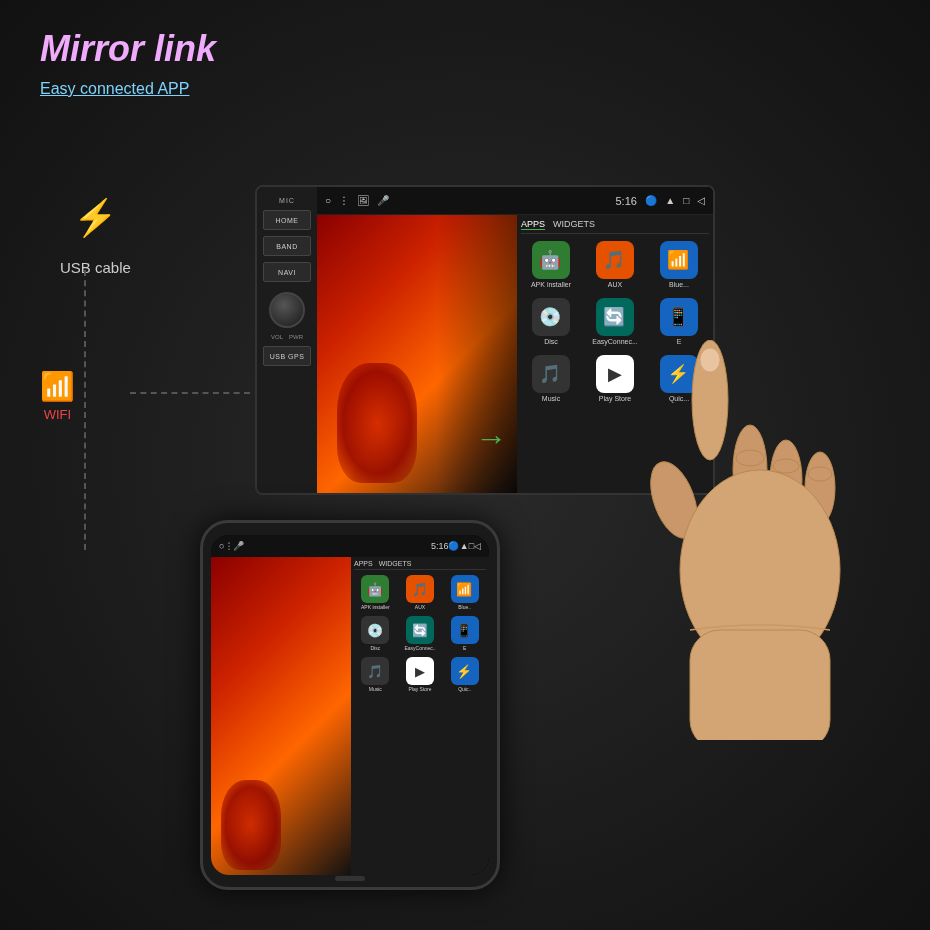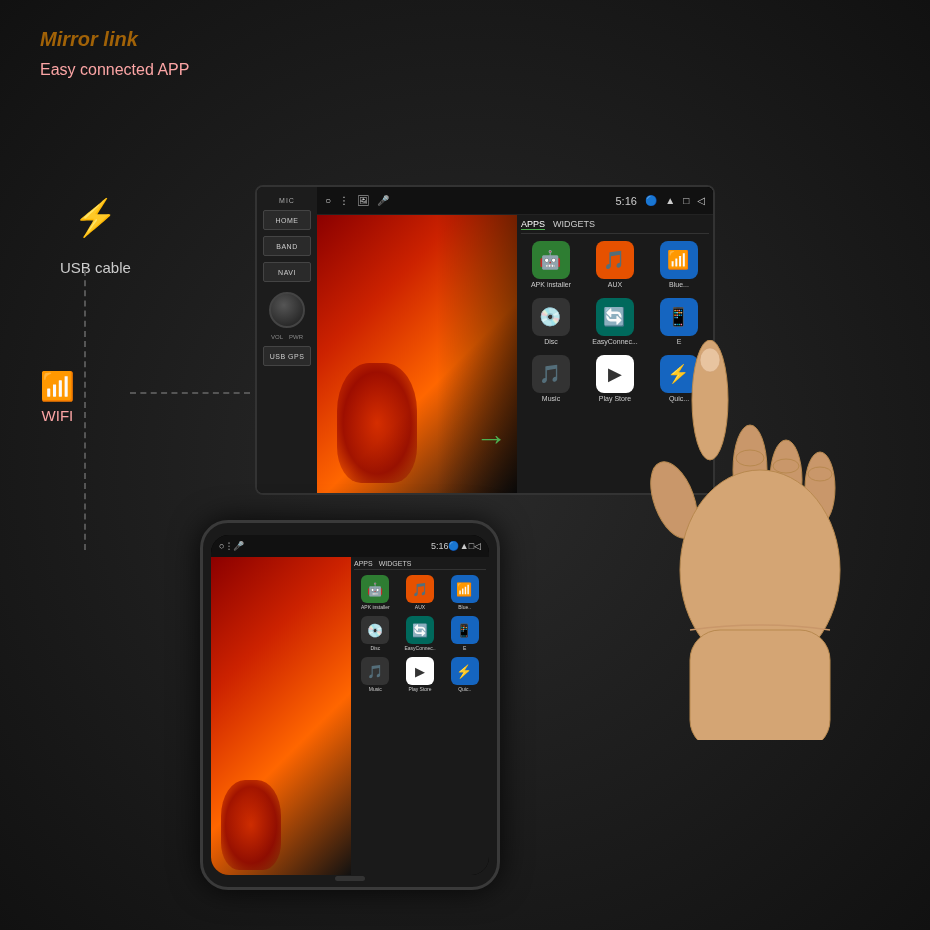--- a/index.html
+++ b/index.html
@@ -29,30 +29,31 @@
     }
 
     
     .title-section {
       position: absolute;
       top: 28px;
       left: 40px;
     }
 
     .mirror-link-title {
-      color: #a16207;
-      font-size: 20px;
+      color: #f0abfc;
+      font-size: 36px;
       font-weight: bold;
       font-style: italic;
     }
 
     .subtitle {
-      color: #fca5a5;
+      color: #7dd3fc;
       font-size: 16px;
       margin-top: 10px;
+      text-decoration: underline;
     }
 
     
     .usb-section {
       position: absolute;
       top: 200px;
       left: 60px;
       display: flex;
       flex-direction: column;
       align-items: center;
@@ -90,22 +91,22 @@
       flex-direction: column;
       align-items: center;
     }
 
     .wifi-icon {
       color: #4caf50;
       font-size: 28px;
     }
 
     .wifi-label {
-      color: #fca5a5;
-      font-size: 15px;
+      color: #ef4444;
+      font-size: 13px;
       margin-top: 4px;
     }
 
     
     .h-dashed-line {
       position: absolute;
       top: 392px;
       left: 130px;
       width: 120px;
       height: 2px;

